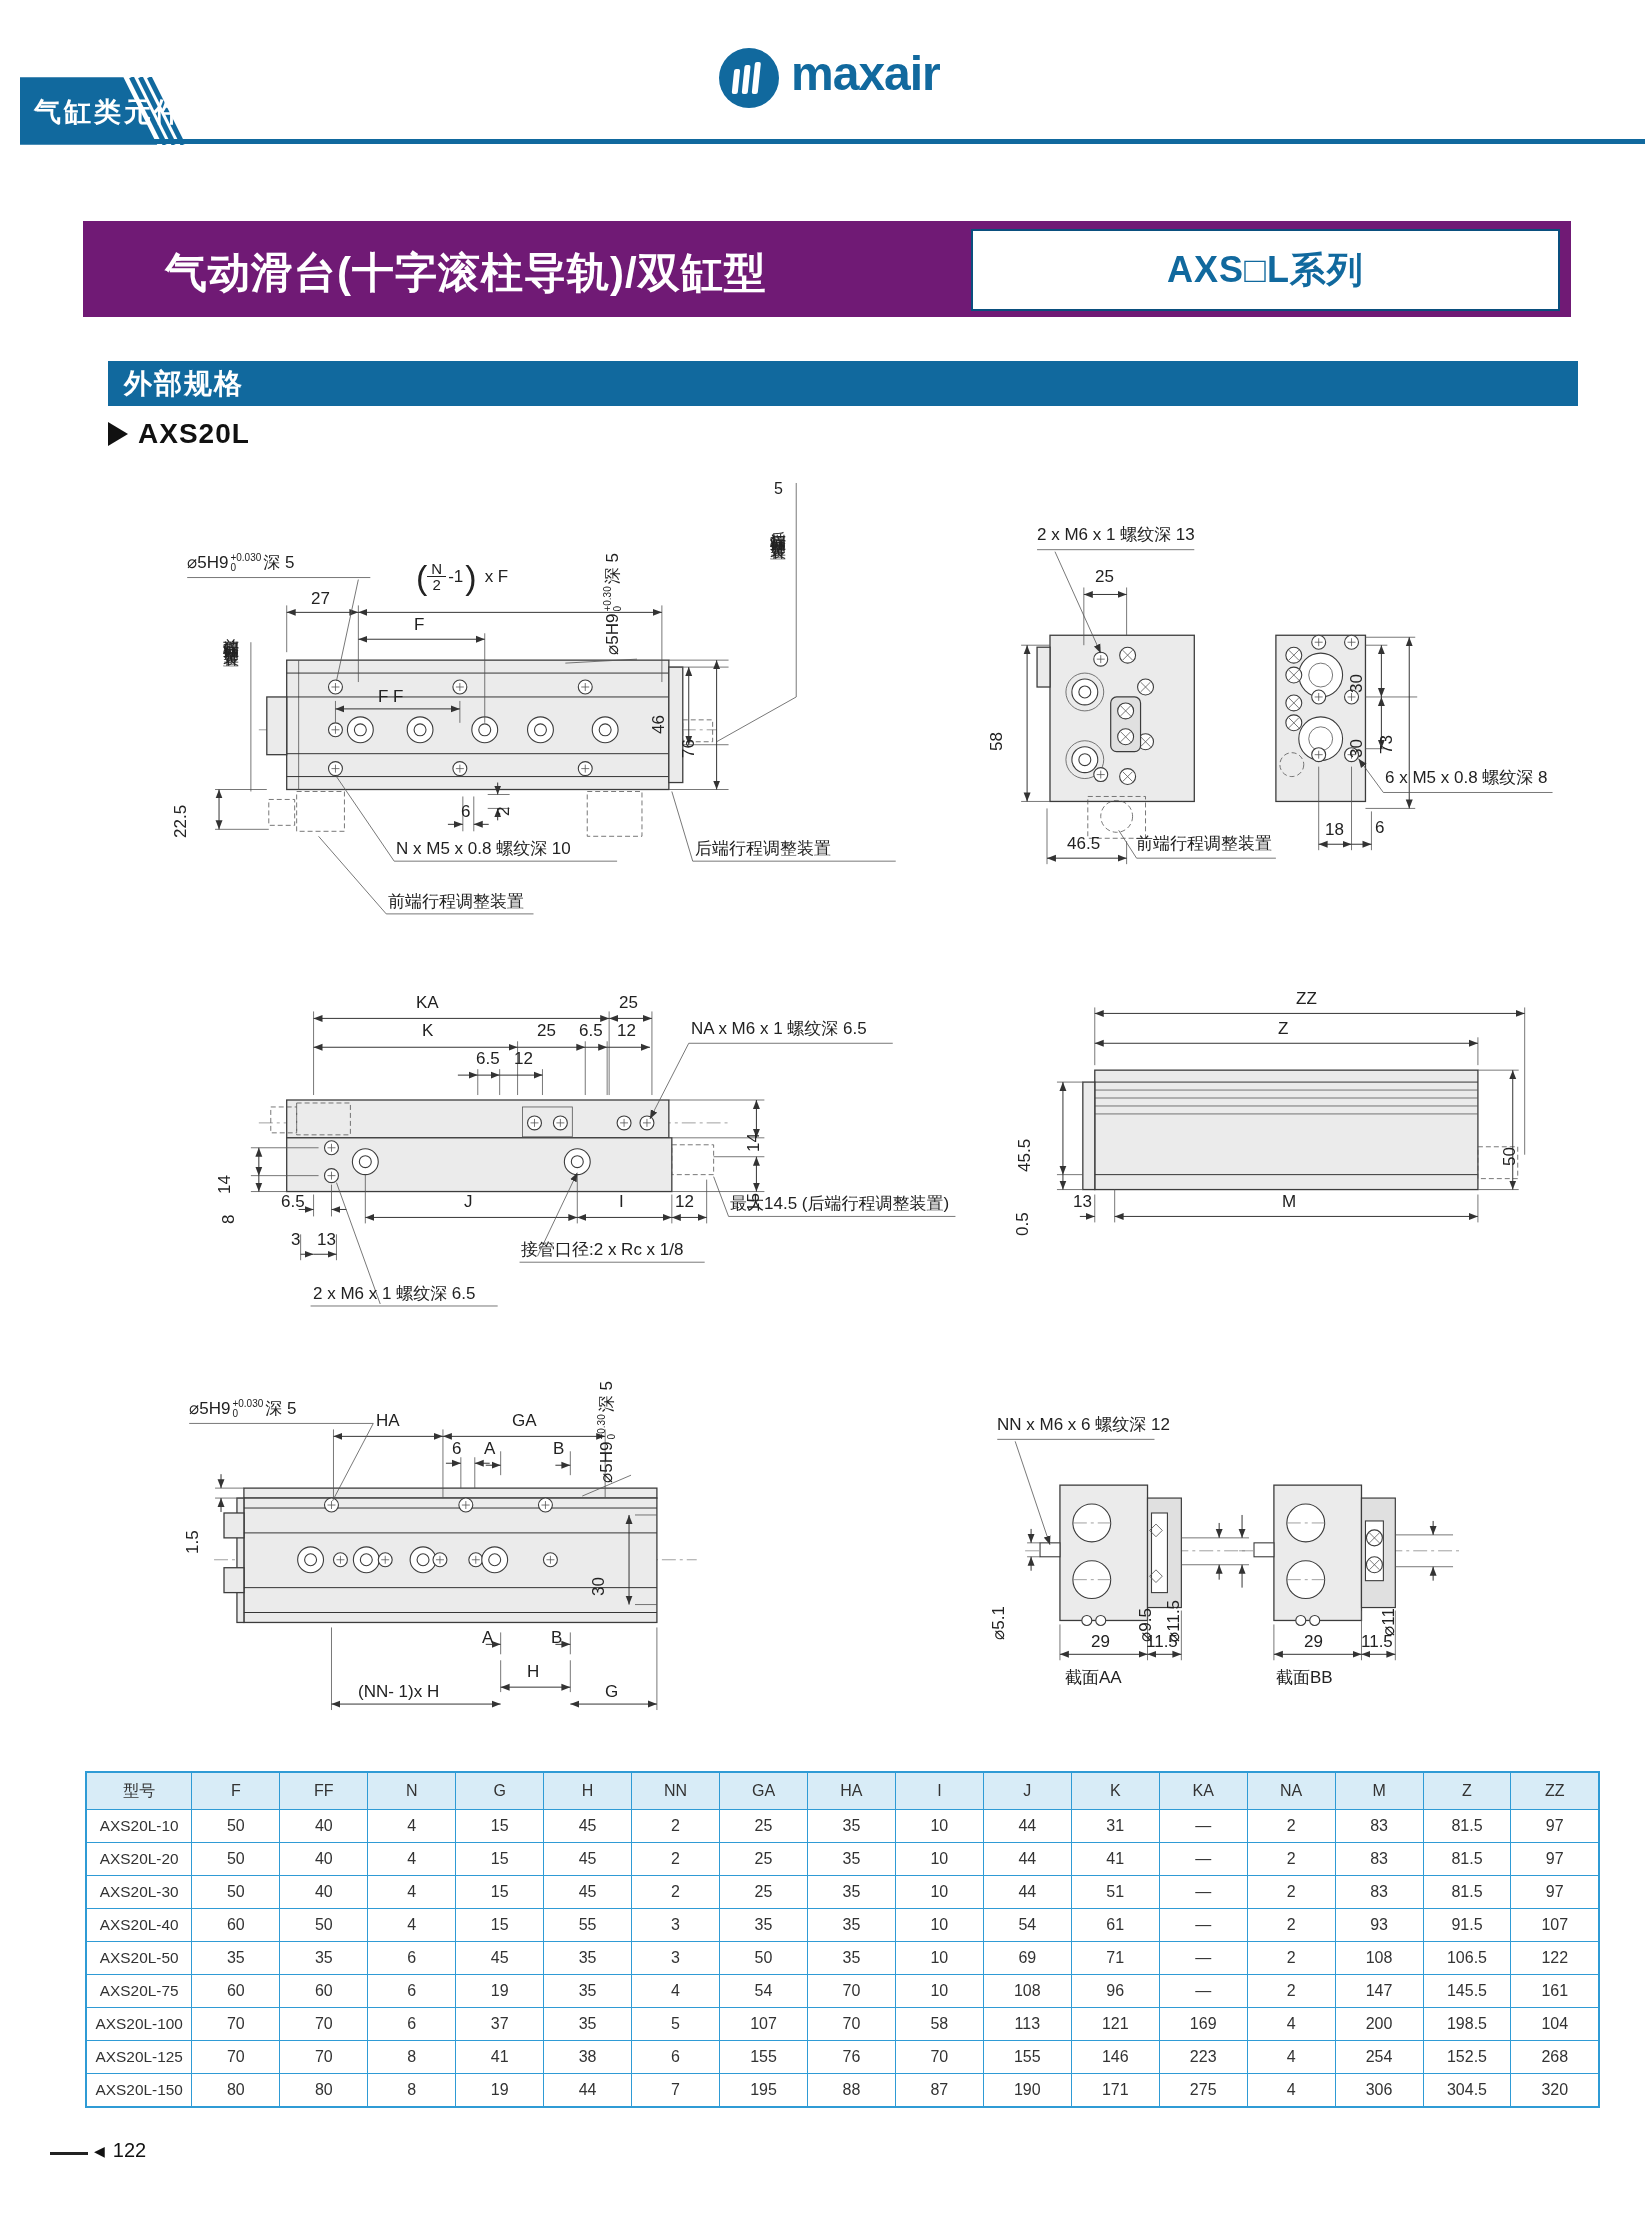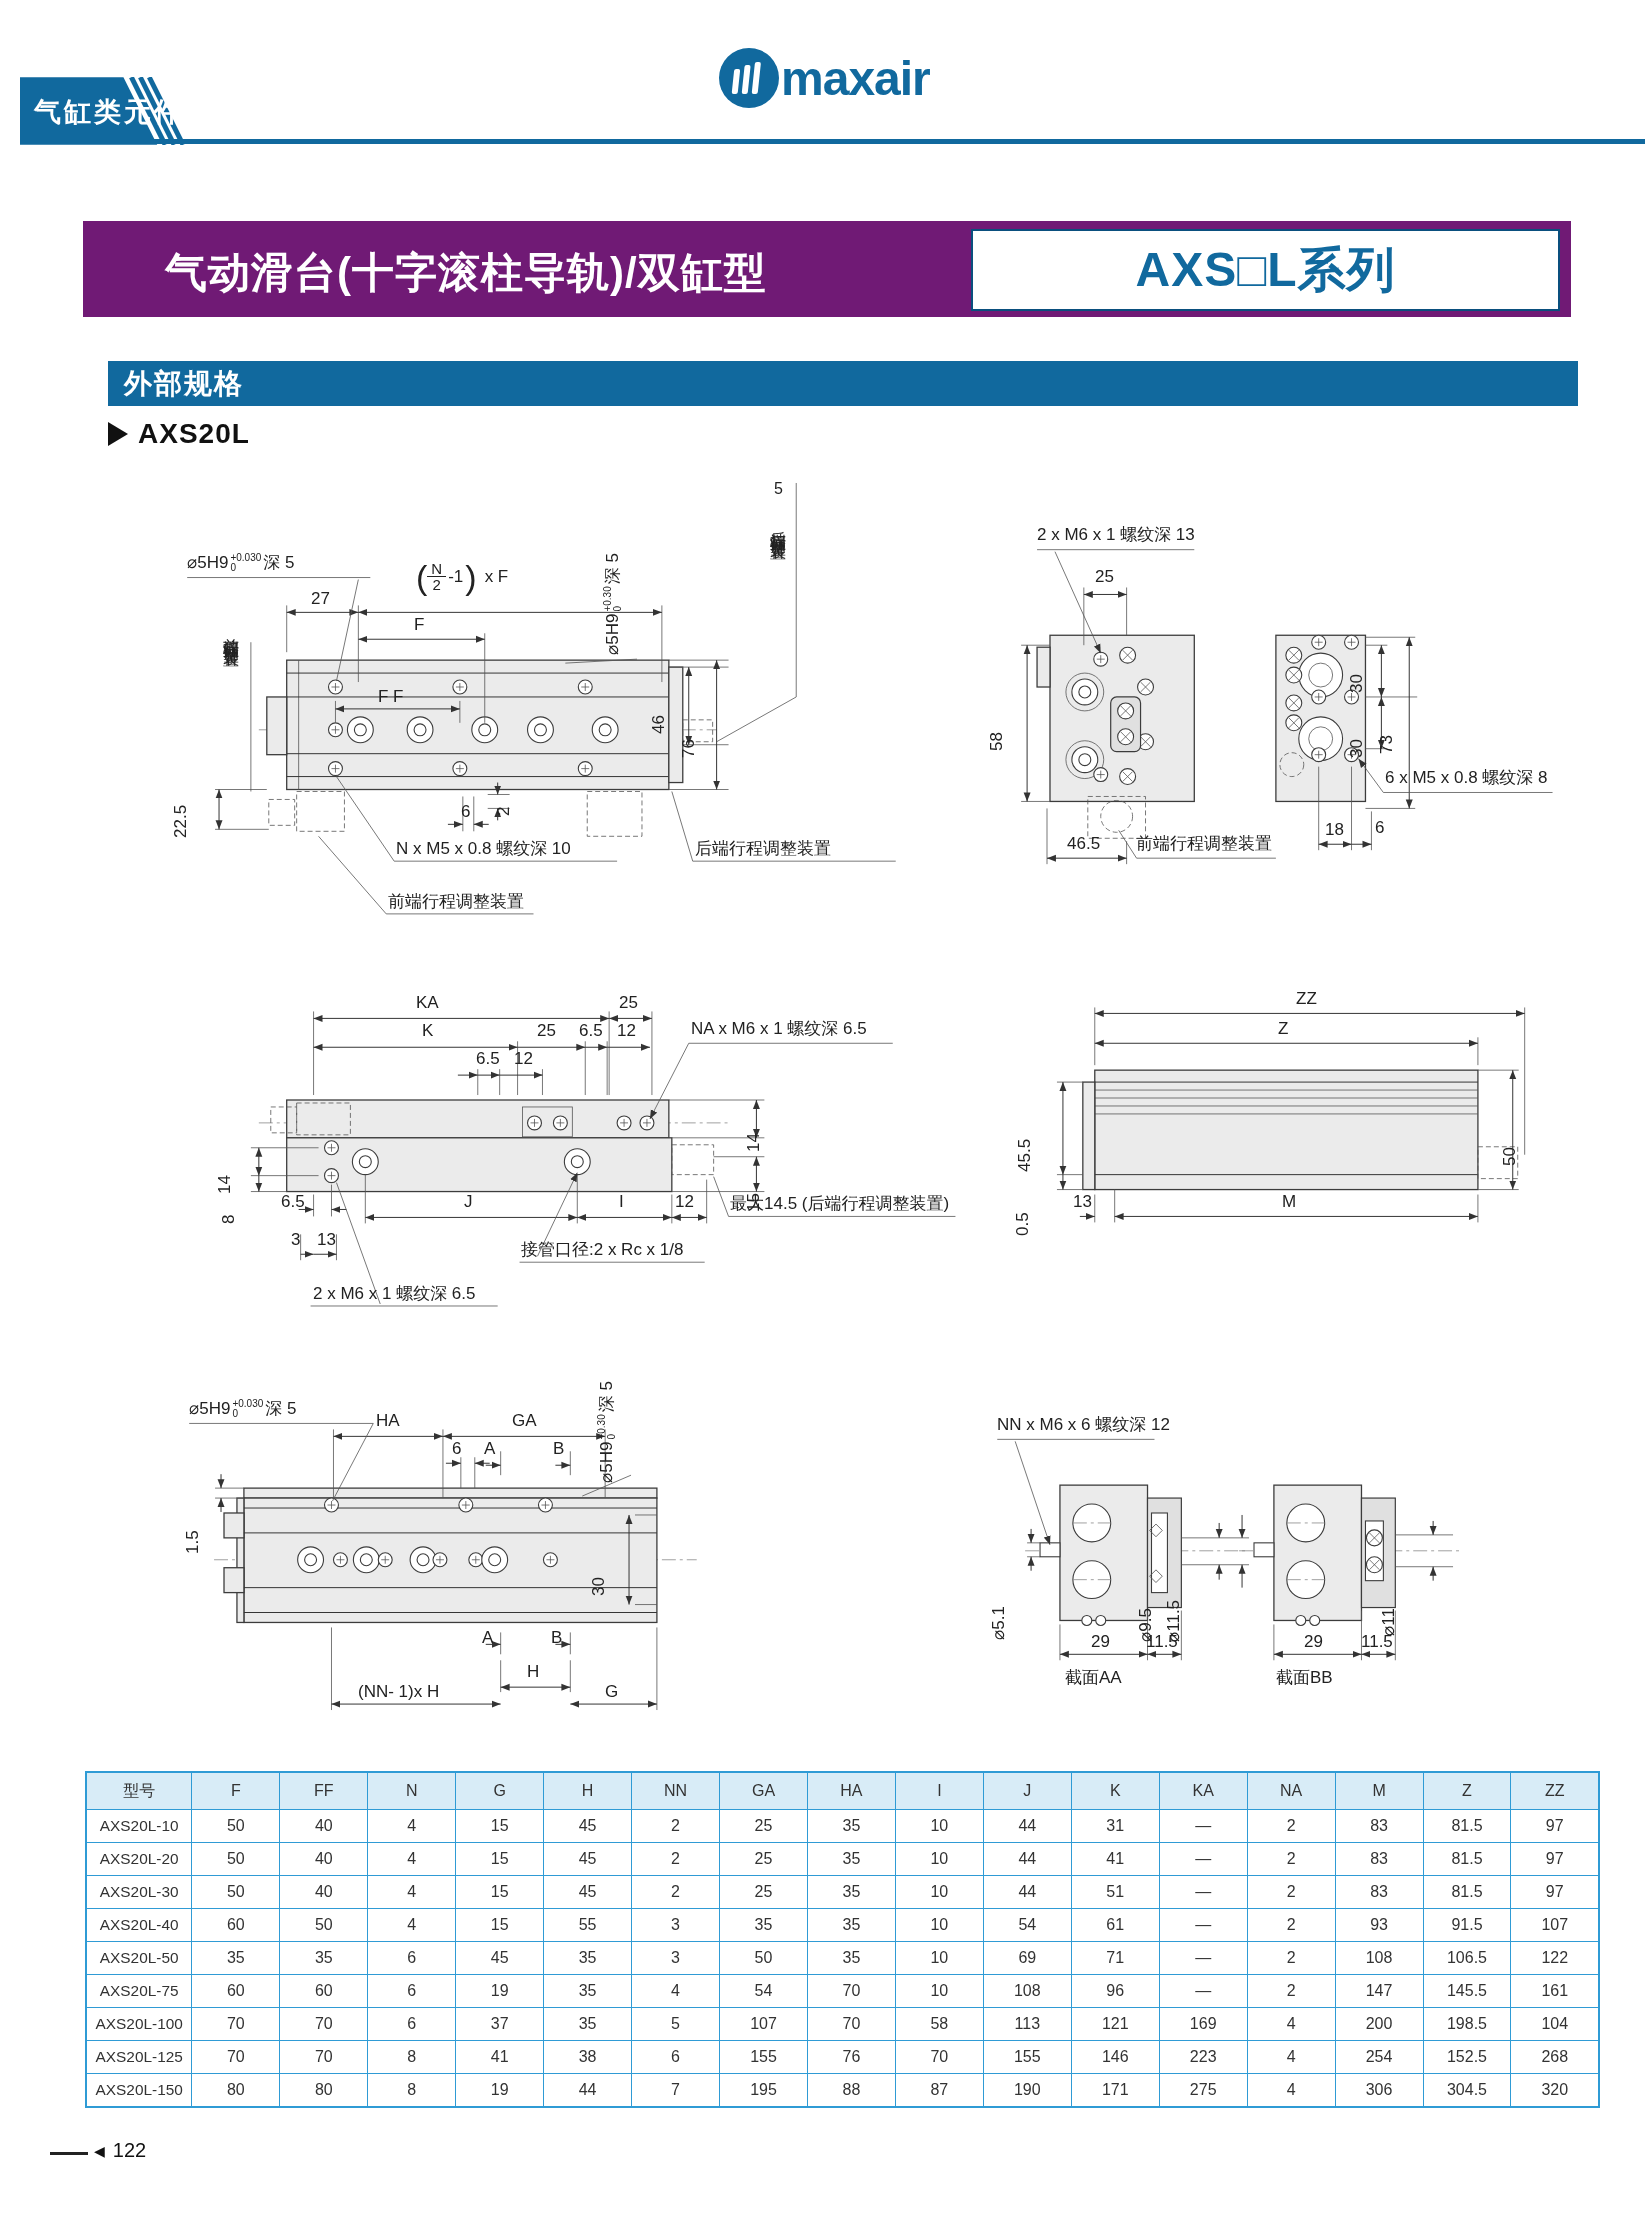--- a/index.html
+++ b/index.html
@@ -3,28 +3,28 @@
 <meta charset="utf-8">
 <style>
   html,body{margin:0;padding:0;background:#fff;}
   #page{position:relative;width:1646px;height:2233px;background:#fff;overflow:hidden;
         font-family:"Liberation Sans","DejaVu Sans",sans-serif;margin-left:20px;}
   
   .banner{position:absolute;left:0;top:77px;width:179px;height:68px;}
   .banner-text{position:absolute;left:14px;top:94px;color:#fff;font-size:27px;font-weight:bold;
                letter-spacing:3px;z-index:3;}
   .hrule{position:absolute;left:0;top:139px;width:1646px;height:5px;background:#11699e;}
-  .logo{position:absolute;left:697px;top:46px;display:flex;align-items:center;}
+  .logo{position:absolute;left:697px;top:46px;display:flex;align-items:flex-start;gap:10px;}
   .logo-text{font-size:48px;font-weight:800;color:#11699e;letter-spacing:-1px;}
   
   .titlebar{position:absolute;left:63px;top:221px;width:1488px;height:96px;background:#701a75;}
   .title-text{position:absolute;left:82px;top:24px;color:#fff;font-size:42px;font-weight:bold;letter-spacing:1px;}
   .series-badge{position:absolute;left:888px;top:8px;width:585px;height:78px;background:#fff;
                 border:2px solid #0a4f7e;display:flex;align-items:center;justify-content:center;}
-  .series-badge span{color:#11699e;font-size:48px;font-weight:bold;letter-spacing:1px;}
+  .series-badge span{color:#11699e;font-size:36px;font-weight:bold;letter-spacing:1px;}
   .sectionbar{position:absolute;left:88px;top:361px;width:1470px;height:45px;background:#11699e;}
   .sectionbar span{color:#fff;font-size:28px;font-weight:bold;line-height:45px;padding-left:16px;letter-spacing:2px;}
   .model-head{position:absolute;left:88px;top:418px;display:flex;align-items:center;}
   .tri{width:0;height:0;border-left:20px solid #111;border-top:12px solid transparent;border-bottom:12px solid transparent;}
   .model-head b{font-size:28px;color:#111;margin-left:10px;letter-spacing:1px;}
   
   .lbl{position:absolute;font-size:17px;color:#222;white-space:nowrap;z-index:2;line-height:20px;}
   .rot{transform:rotate(-90deg);transform-origin:left bottom;}
   .vtxt{writing-mode:vertical-rl;text-orientation:upright;letter-spacing:2px;font-size:16px;}
   .tol{display:inline-flex;align-items:center;gap:2px;}

